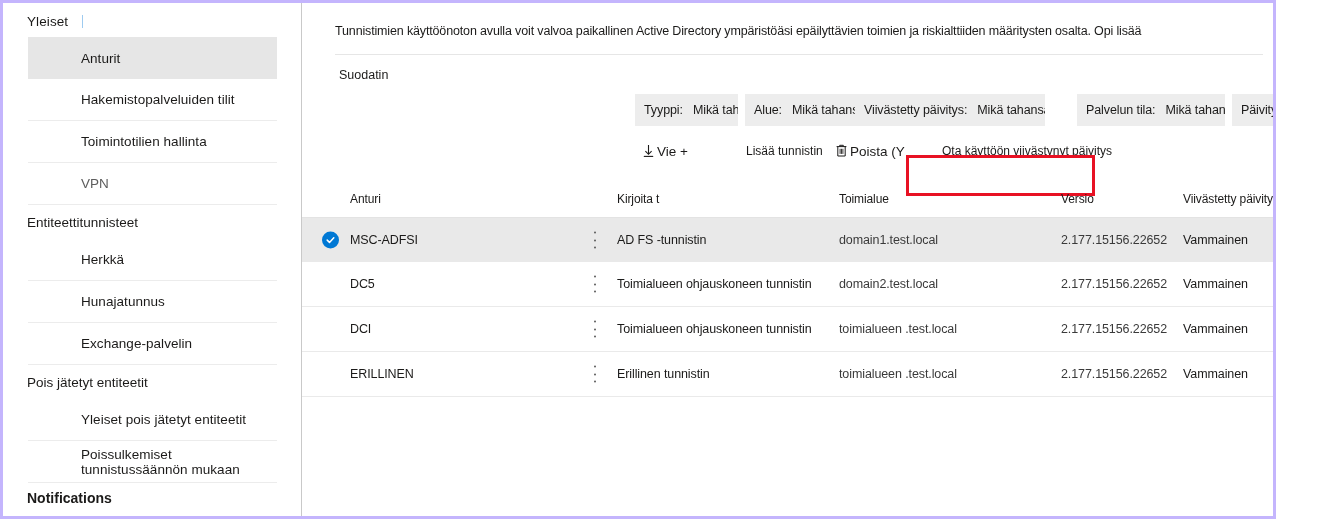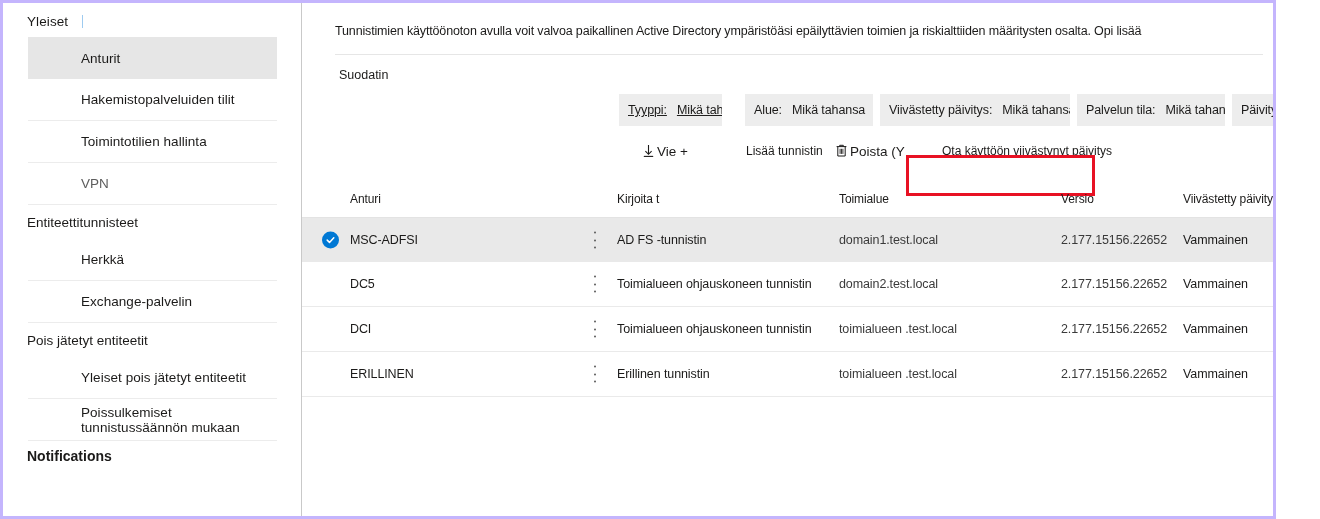--- a/index.html
+++ b/index.html
@@ -261,20 +261,23 @@
     </div>
 
     <div class="nav-sub-title">
       <span>Entiteettitunnisteet</span>
     </div>
 
     <div class="nav-item">
       <span>Herkkä</span>
     </div>
     <div class="nav-item">
+      <span>Hunajatunnus</span>
+    </div>
+    <div class="nav-item">
       <span>Exchange-palvelin</span>
     </div>
 
     <div class="nav-sub-title">
       <span>Pois jätetyt entiteetit</span>
     </div>
 
     <div class="nav-item">
       <span>Yleiset pois jätetyt entiteetit</span>
     </div>
@@ -291,29 +294,29 @@
 
     <div class="intro">
       <span>Tunnistimien käyttöönoton avulla voit valvoa paikallinen Active Directory ympäristöäsi epäilyttävien toimien ja riskialttiiden määritysten osalta.</span>
       <a class="intro-link" href="#">Opi lisää</a>
     </div>
     <div class="intro-rule"></div>
 
     <div class="filter-label">Suodatin</div>
 
     <div class="filter-row">
-      <div class="pill" style="left:317px;width:103px;text-decoration:underline;">
+      <div class="pill" style="left:333px;width:103px;">
         <span class="pk">Tyyppi:</span>
         <span class="pv">Mikä tahansa</span>
       </div>
       <div class="pill" style="left:443px;width:128px;">
         <span class="pk">Alue:</span>
         <span class="pv">Mikä tahansa</span>
       </div>
-      <div class="pill" style="left:578px;width:190px;">
+      <div class="pill" style="left:553px;width:190px;">
         <span class="pk">Viivästetty päivitys:</span>
         <span class="pv">Mikä tahansa</span>
       </div>
       <div class="pill" style="left:775px;width:148px;">
         <span class="pk">Palvelun tila:</span>
         <span class="pv">Mikä tahansa</span>
       </div>
       <div class="pill" style="left:930px;width:172px;">
         <span class="pk">Päivityksen tila:</span>
 

